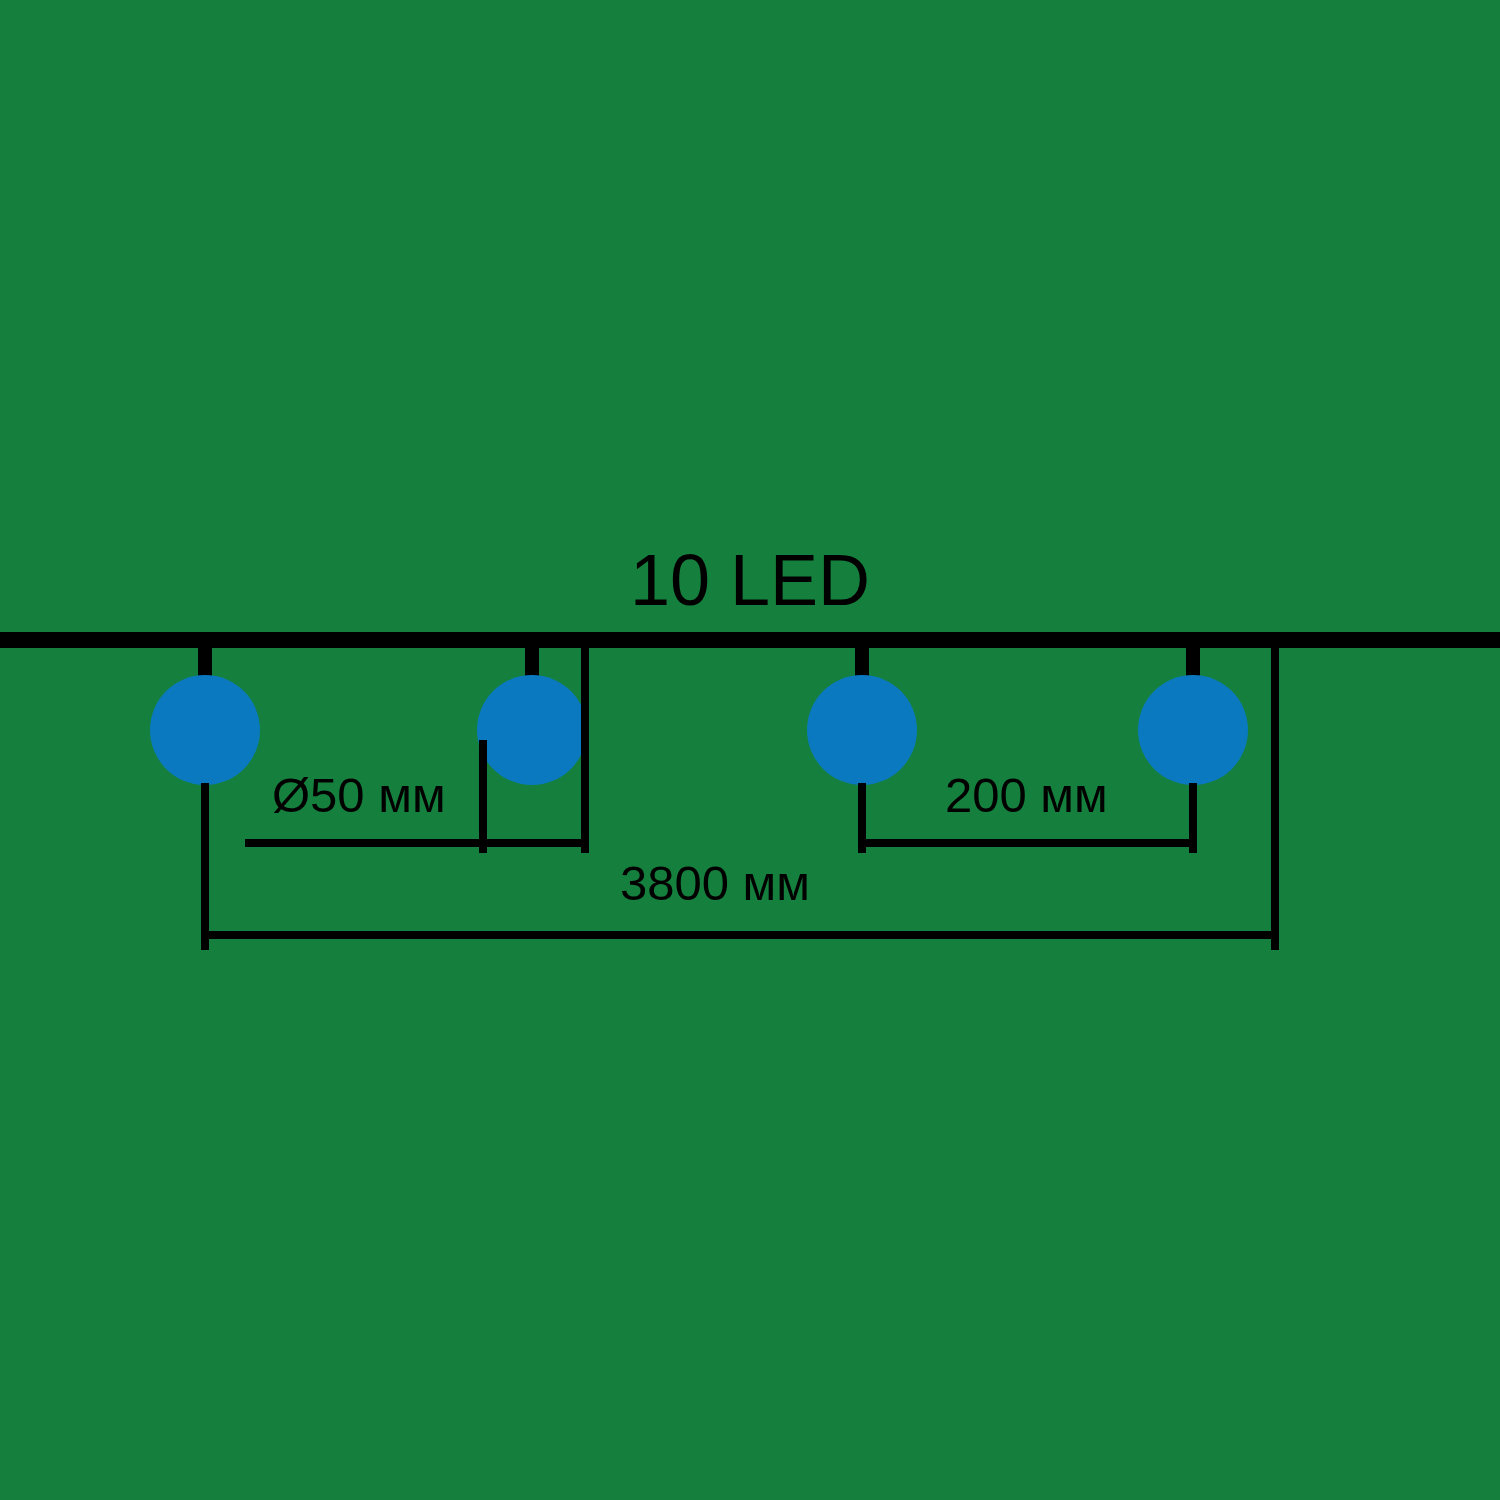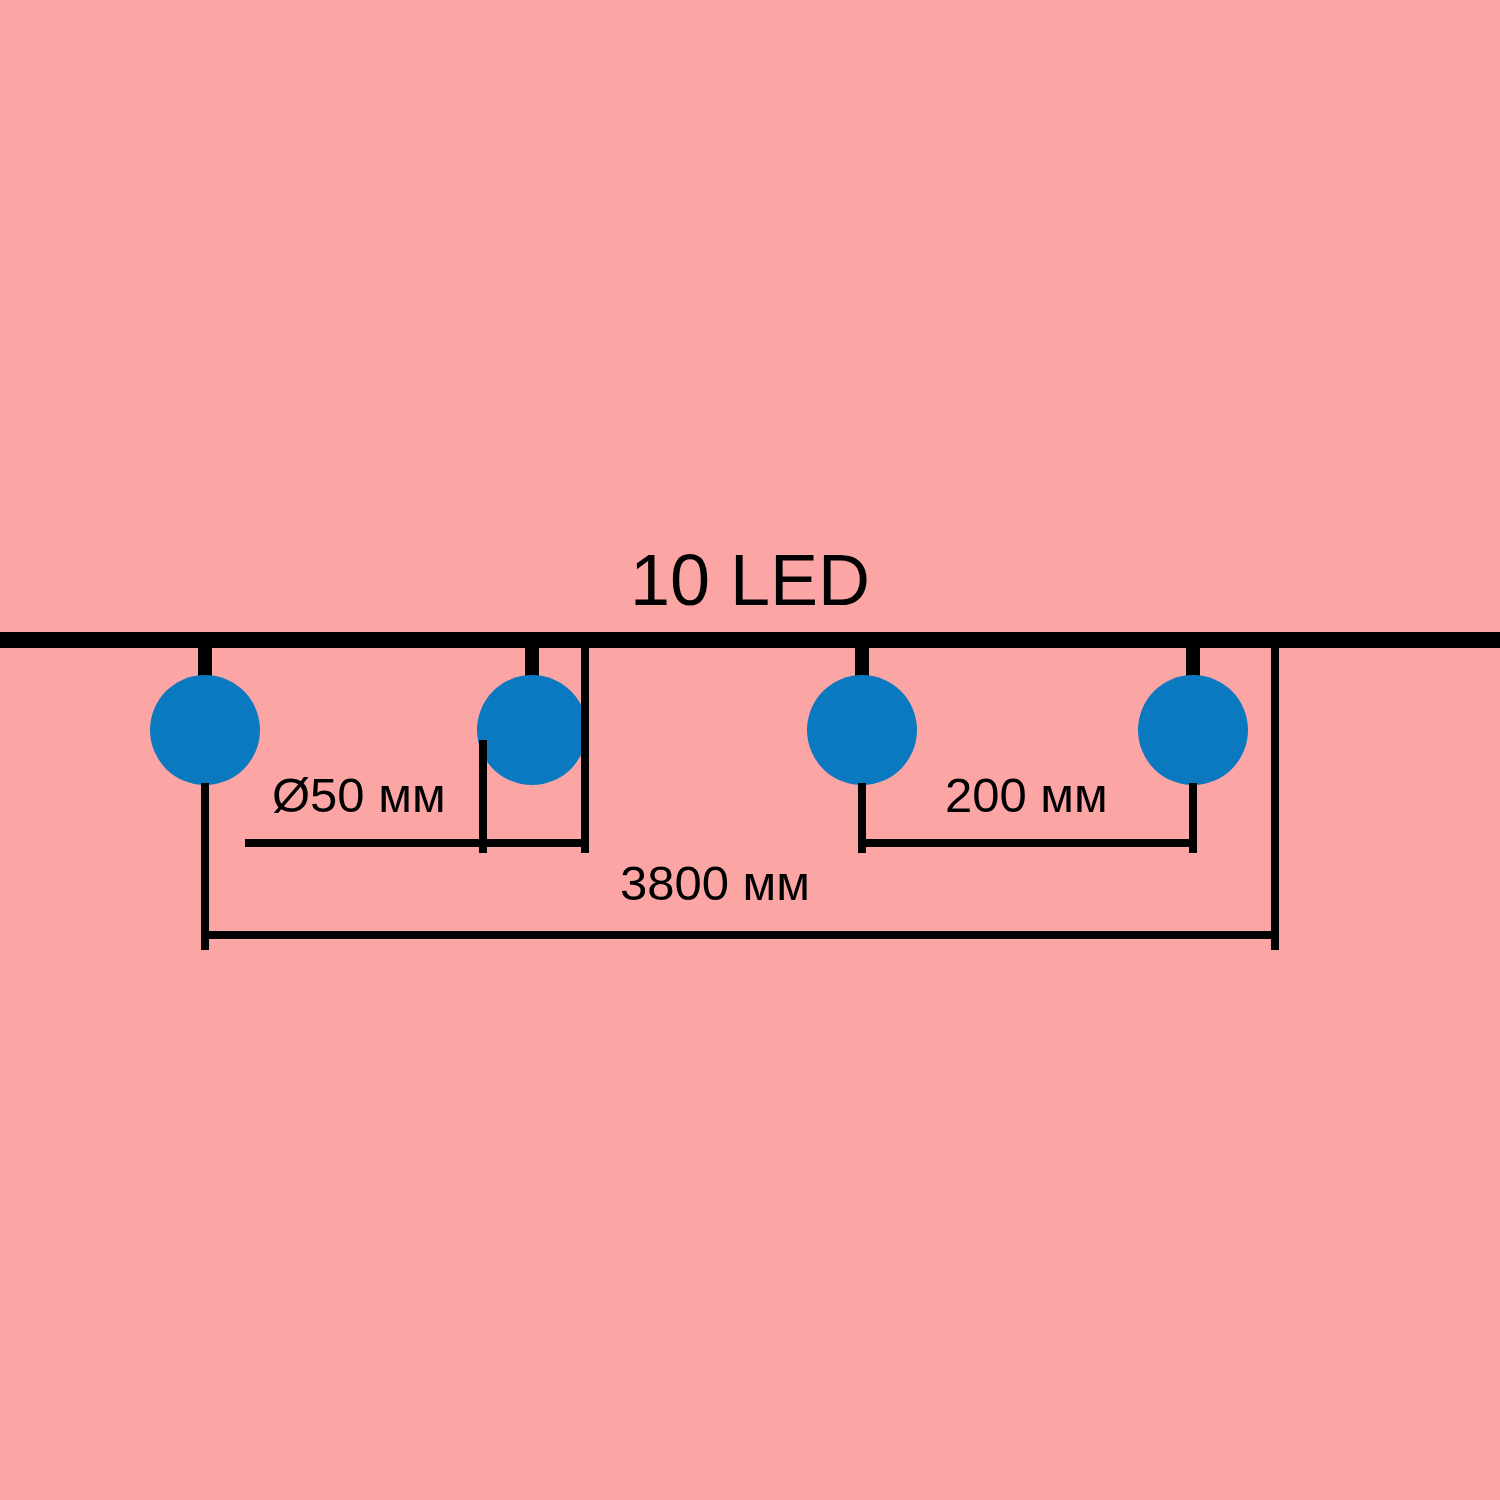--- a/index.html
+++ b/index.html
@@ -7,21 +7,21 @@
     padding: 0;
     background: #ffffff;
   }
   body {
     font-family: "Liberation Sans", sans-serif;
   }
   #stage {
     position: relative;
     width: 1500px;
     height: 1500px;
-    background: #fca5a5;
+    background: #15803d;
     overflow: hidden;
   }
   #diagram-svg {
     position: absolute;
     left: 0;
     top: 0;
     width: 1500px;
     height: 1500px;
     display: block;
   }

